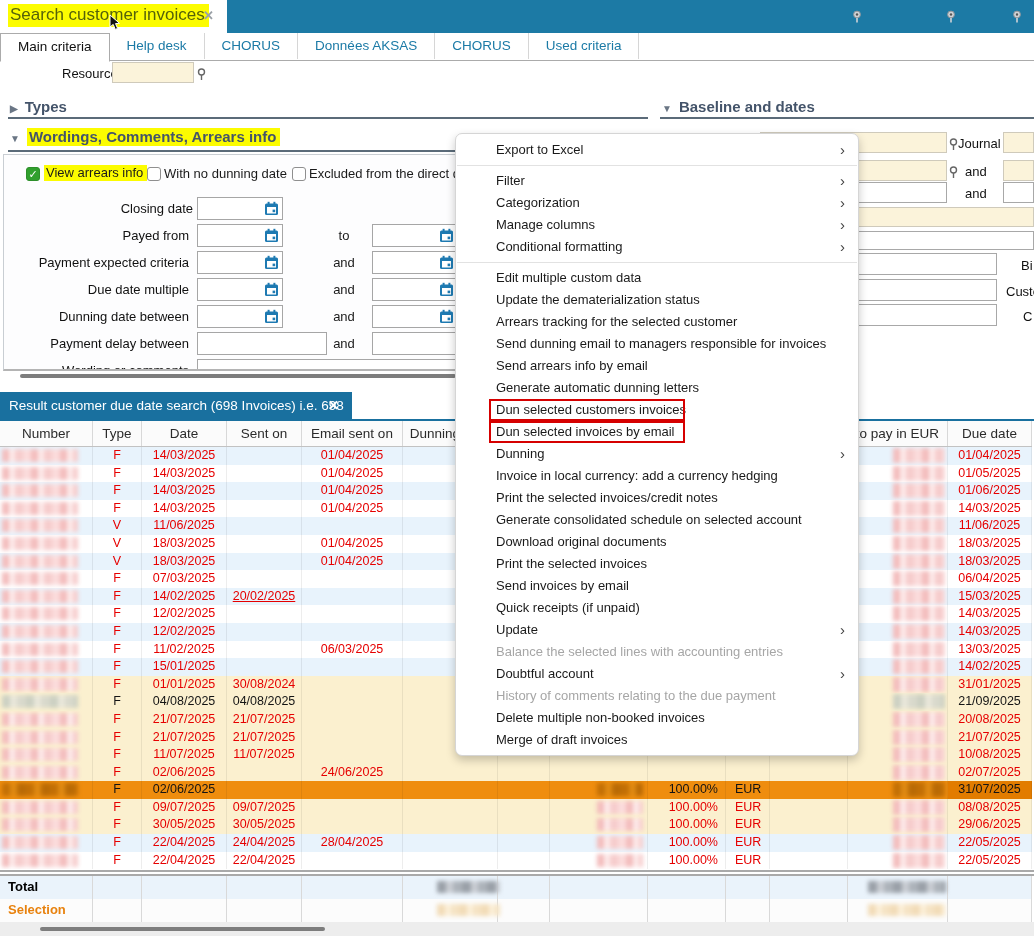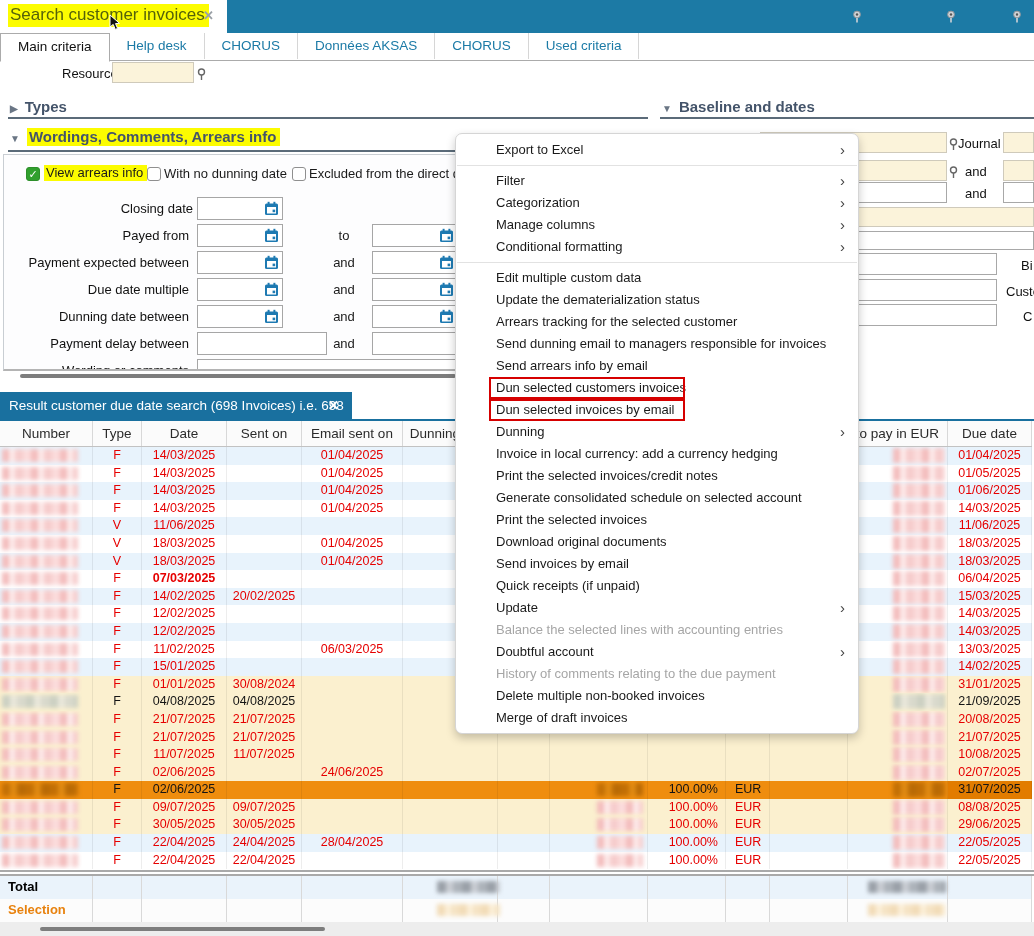--- a/index.html
+++ b/index.html
@@ -188,21 +188,21 @@
       <div class="conj" style="left: 320px; top: 73px;">to</div>
       <div class="date-inp" style="left: 368px; top: 69px; width: 86px;">
         <svg class="cal" viewBox="0 0 15 15">
           <rect x="1" y="2.5" width="13" height="11.5" rx="1.5" fill="#1e7ab2"></rect>
           <rect x="3" y="6" width="9" height="6.5" fill="#fff"></rect>
           <rect x="3.6" y="0.8" width="2" height="3" fill="#1e7ab2"></rect>
           <rect x="9.4" y="0.8" width="2" height="3" fill="#1e7ab2"></rect>
           <rect x="8.6" y="8.6" width="2.6" height="2.6" fill="#1e7ab2"></rect>
         </svg>
       </div>
-      <span class="lbl" style="left: 0px; top: 100px; width: 185px; text-align: right;">Payment expected between</span>
+      <span class="lbl" style="left: 0px; top: 100px; width: 185px; text-align: right;">Payment expected criteria</span>
       <div class="date-inp" style="left: 193px; top: 96px; width: 86px;">
         <svg class="cal" viewBox="0 0 15 15">
           <rect x="1" y="2.5" width="13" height="11.5" rx="1.5" fill="#1e7ab2"></rect>
           <rect x="3" y="6" width="9" height="6.5" fill="#fff"></rect>
           <rect x="3.6" y="0.8" width="2" height="3" fill="#1e7ab2"></rect>
           <rect x="9.4" y="0.8" width="2" height="3" fill="#1e7ab2"></rect>
           <rect x="8.6" y="8.6" width="2.6" height="2.6" fill="#1e7ab2"></rect>
         </svg>
       </div>
       <div class="conj" style="left: 320px; top: 100px;">and</div>
@@ -445,41 +445,41 @@
         <div class="td" style="width: 100px;">
           <div class="rd rd-pink" style="position: absolute; right: 2px; top: 1px; width: 52px; height: 15px;"></div>
         </div>
         <div class="td" style="width: 84px;">18/03/2025</div>
       </div>
       <div class="tr white">
         <div class="td" style="width: 93px;">
           <div class="rd rd-pink" style="position: absolute; left: 2px; top: 2px; width: 76px; height: 13px;"></div>
         </div>
         <div class="td" style="width: 49px;">F</div>
-        <div class="td" style="width: 85px; font-weight: bold;">07/03/2025</div>
+        <div class="td" style="width: 85px;">07/03/2025</div>
         <div class="td" style="width: 75px;"></div>
         <div class="td" style="width: 101px;"></div>
         <div class="td" style="width: 95px;"></div>
         <div class="td" style="width: 52px;"></div>
         <div class="td" style="width: 98px;"></div>
         <div class="td r" style="width: 78px;"></div>
         <div class="td l" style="width: 44px;"></div>
         <div class="td" style="width: 78px;"></div>
         <div class="td" style="width: 100px;">
           <div class="rd rd-pink" style="position: absolute; right: 2px; top: 1px; width: 52px; height: 15px;"></div>
         </div>
         <div class="td" style="width: 84px;">06/04/2025</div>
       </div>
       <div class="tr blue">
         <div class="td" style="width: 93px;">
           <div class="rd rd-pink" style="position: absolute; left: 2px; top: 2px; width: 76px; height: 13px;"></div>
         </div>
         <div class="td" style="width: 49px;">F</div>
         <div class="td" style="width: 85px;">14/02/2025</div>
-        <div class="td" style="width: 75px;">20/02/2025</div>
+        <div class="td" style="width: 75px; text-decoration: underline;">20/02/2025</div>
         <div class="td" style="width: 101px;"></div>
         <div class="td" style="width: 95px;"></div>
         <div class="td" style="width: 52px;"></div>
         <div class="td" style="width: 98px;"></div>
         <div class="td r" style="width: 78px;"></div>
         <div class="td l" style="width: 44px;"></div>
         <div class="td" style="width: 78px;"></div>
         <div class="td" style="width: 100px;">
           <div class="rd rd-pink" style="position: absolute; right: 2px; top: 1px; width: 52px; height: 15px;"></div>
         </div>
@@ -829,28 +829,29 @@
       <div class="mi">Filter<span class="sub">›</span></div>
       <div class="mi">Categorization<span class="sub">›</span></div>
       <div class="mi">Manage columns<span class="sub">›</span></div>
       <div class="mi">Conditional formatting<span class="sub">›</span></div>
       <div class="msep"></div>
       <div class="mi">Edit multiple custom data</div>
       <div class="mi">Update the dematerialization status</div>
       <div class="mi">Arrears tracking for the selected customer</div>
       <div class="mi">Send dunning email to managers responsible for invoices</div>
       <div class="mi">Send arrears info by email</div>
+      <div class="mi">Generate automatic dunning letters</div>
       <div class="mi red">Dun selected customers invoices</div>
       <div class="mi red">Dun selected invoices by email</div>
       <div class="mi">Dunning<span class="sub">›</span></div>
       <div class="mi">Invoice in local currency: add a currency hedging</div>
       <div class="mi">Print the selected invoices/credit notes</div>
       <div class="mi">Generate consolidated schedule on selected account</div>
+      <div class="mi">Download original documents</div>
       <div class="mi">Print the selected invoices</div>
-      <div class="mi">Download original documents</div>
       <div class="mi">Send invoices by email</div>
       <div class="mi">Quick receipts (if unpaid)</div>
       <div class="mi">Update<span class="sub">›</span></div>
       <div class="mi disabled">Balance the selected lines with accounting entries</div>
       <div class="mi">Doubtful account<span class="sub">›</span></div>
       <div class="mi disabled">History of comments relating to the due payment</div>
       <div class="mi">Delete multiple non-booked invoices</div>
       <div class="mi">Merge of draft invoices</div>
     </div>
 </div>

